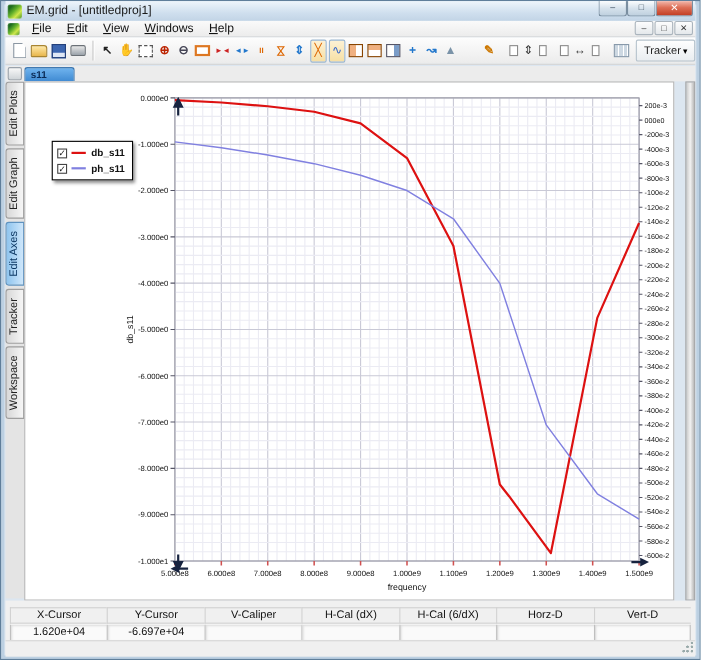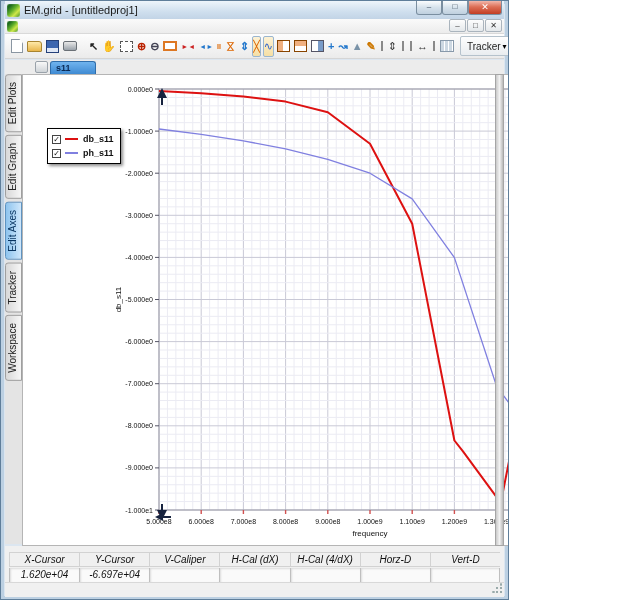--- a/index.html
+++ b/index.html
@@ -1,18 +1,18 @@
 <!DOCTYPE html>
 <html><head>
 <meta charset="utf-8">
 <style>
   * { margin:0; padding:0; box-sizing:border-box; }
   html,body { width:637px; height:600px; font-family:"Liberation Sans", sans-serif; }
   #win {
-    position:relative; width:509px; height:600px;
+    position:relative; width:637px; height:600px;
     background:#dce6f0; border:1px solid #5f7e9a;
     box-shadow:inset 0 0 0 3px #bcd0e2;
     overflow:hidden;
   }
   
   #titlebar { position:absolute; left:4px; top:0; right:4px; height:18px;
     background:linear-gradient(#eef5fb,#cfdfee 60%,#c2d4e6); display:flex; align-items:center; }
   .applogo { width:13px; height:13px; margin:0 4px 0 2px;
     background:linear-gradient(135deg,#1e6b1e 20%,#5fae2a 45%,#cfe84a 70%,#3f8f25);
     border-radius:2px; box-shadow:inset 0 0 1px #fff; }
@@ -53,21 +53,21 @@
   .ic-splith { width:13px; height:12px; border:1px solid #884400; background:linear-gradient(#f0b080 48%,#fff 48%); }
   .ic-panelr { width:13px; height:12px; border:1px solid #556; background:linear-gradient(90deg,#fff 55%,#7a9cc8 55%); }
   .ic-grid { width:14px; height:12px; border:1px solid #8899aa;
     background:repeating-linear-gradient(90deg,#cdd8e2 0 3px,#fff 3px 4px),repeating-linear-gradient(#cdd8e2 0 3px,#fff 3px 4px); }
   .tchk { width:10px; height:10px; border:1px solid #8a8a8a; background:#fff; margin:0 3px; }
   #layout-btn { display:flex; align-items:center; margin-left:4px; padding:1px 6px 1px 2px;
     border:1px solid #b5c2cc; border-radius:2px; background:linear-gradient(#fefefe,#e9edf0); height:20px; }
   #layout-label { font-size:10px; margin:0 2px 0 4px; color:#222; }
   
   #tabbar { position:absolute; left:4px; top:59px; right:4px; height:14px; background:#ececec;
-    display:flex; align-items:flex-end;padding-left:28px; }
+    display:flex; align-items:flex-end; }
   #tabstrip-icon { width:13px; height:12px; margin:0 2px 1px 2px; background:linear-gradient(#f8f8f8,#cfd4d8);
     border:1px solid #9aa2aa; border-radius:2px; }
   #tab-s11 { width:46px; height:13px; background:linear-gradient(#6fb3ee,#3f8ad2);
     border:1px solid #2f6daa; border-bottom:none; border-radius:3px 3px 0 0;
     font-size:9px; color:#0a2a55; text-align:left; padding-left:5px; line-height:13px; font-weight:bold; }
   
   #sidetabs { position:absolute; left:4px; top:73px; width:17px; bottom:55px; background:#e4e4e4;
     display:flex; flex-direction:column; }
   .vtab { writing-mode:vertical-rl; transform:rotate(180deg); font-size:10px; color:#222;
     background:linear-gradient(90deg,#f6f6f6,#d8d8d8); border:1px solid #9f9f9f; border-radius:0 3px 3px 0;
@@ -79,21 +79,21 @@
   #rightstrip { position:absolute; right:4px; top:73px; width:9px; height:472px;
     background:linear-gradient(90deg,#c9c9c9,#f2f2f2 50%,#b9b9b9); border:1px solid #a5a5a5; }
   #legend { position:absolute; left:24px; top:53px; background:#fff; border:1px solid #000;
     box-shadow:2px 2px 3px rgba(0,0,0,.45); padding:3px 6px 3px 4px; z-index:5; }
   .leg-row { display:flex; align-items:center; height:14px; }
   .leg-chk { width:9px; height:9px; border:1px solid #444; background:#fff; font-size:8px; line-height:8px;
     text-align:center; color:#111; margin-right:4px; }
   .leg-line { width:13px; height:2px; margin-right:5px; }
   .leg-label { font-size:9px; font-weight:bold; color:#111; }
   
-  #statustable { position:absolute; left:8px; right:8px; top:551px; height:31px; display:flex; flex-wrap:wrap;font-style:italic; }
+  #statustable { position:absolute; left:8px; right:8px; top:551px; height:31px; display:flex; flex-wrap:wrap; }
   .st-h { flex:1 1 13%; height:15px; background:#f0f0f0; border:1px solid #d2d2d2; border-right:none;
     font-size:10px; text-align:center; line-height:14px; color:#111; }
   .st-h:last-of-type { border-right:1px solid #d2d2d2; }
   .st-v { flex:1 1 13%; height:15px; background:#fafafa; border:1px solid #bfbfbf; border-top:none; border-right:none;
     box-shadow:inset 1px 1px 2px rgba(0,0,0,.12); font-size:10px; text-align:center; line-height:14px; color:#111; }
   .st-v:last-of-type { border-right:1px solid #bfbfbf; }
   #bottombar { position:absolute; left:4px; right:4px; bottom:4px; height:13px; background:#f0f0f0;
     border-top:1px solid #d8d8d8; }
   #grip { position:absolute; right:1px; bottom:1px; width:11px; height:11px;
     background:
@@ -116,20 +116,27 @@
     <span id="title-text">EM.grid - [untitledproj1]</span>
     <div id="win-controls">
       <div class="wbtn">–</div>
       <div class="wbtn">□</div>
       <div class="wbtn close">✕</div>
     </div>
   </div>
 
   <div id="menubar">
     <div class="applogo" style="width:11px;height:11px"></div>
+    <div id="menu-items" style="display:flex">
+        <div class="menu-item"><u>F</u>ile</div>
+        <div class="menu-item"><u>E</u>dit</div>
+        <div class="menu-item"><u>V</u>iew</div>
+        <div class="menu-item"><u>W</u>indows</div>
+        <div class="menu-item"><u>H</u>elp</div>
+      </div>
     <div id="mdi-controls">
       <div class="mdibtn">–</div>
       <div class="mdibtn">□</div>
       <div class="mdibtn">✕</div>
     </div>
   </div>
 
   <div id="toolbar">
       <div class="tbtn">
         <span class="ic-doc"></span>
@@ -476,21 +483,21 @@
       </div>
   </div>
   <div id="rightstrip"></div>
 
   <div id="bgbottom"></div>
   <div id="statustable">
       <div class="st-h">X-Cursor</div>
       <div class="st-h">Y-Cursor</div>
       <div class="st-h">V-Caliper</div>
       <div class="st-h">H-Cal (dX)</div>
-      <div class="st-h">H-Cal (4/dX)</div>
+      <div class="st-h">H-Cal (6/dX)</div>
       <div class="st-h">Horz-D</div>
       <div class="st-h">Vert-D</div>
       <div class="st-v">1.620e+04</div>
       <div class="st-v">-6.697e+04</div>
       <div class="st-v"></div>
       <div class="st-v"></div>
       <div class="st-v"></div>
       <div class="st-v"></div>
       <div class="st-v"></div>
     </div>

